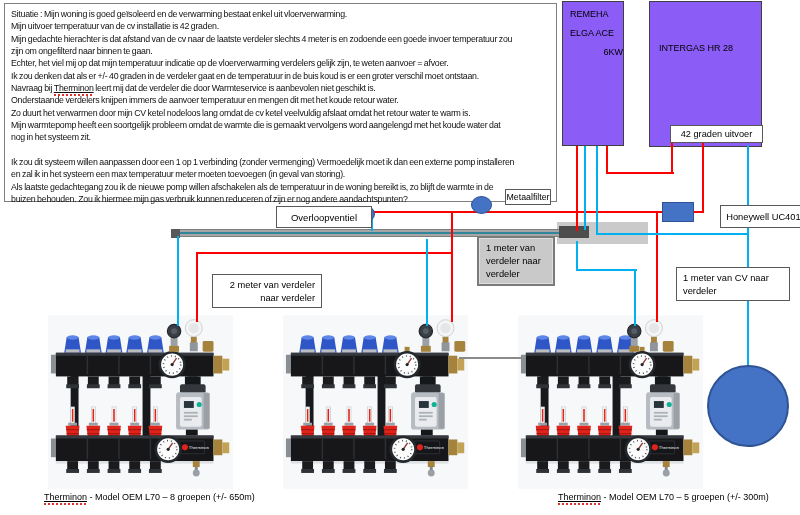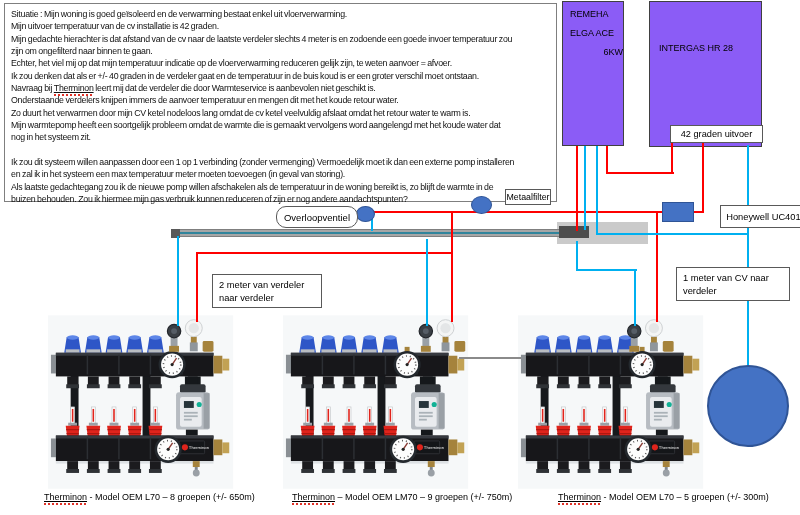--- a/index.html
+++ b/index.html
@@ -39,21 +39,21 @@
 </head>
 <body>
 
 <div id="stage">
 
   <div id="desc-panel" class="abs">
       <div class="tline squiggle-scan">Situatie : Mijn woning is goed geïsoleerd en de verwarming bestaat enkel uit vloerverwarming.</div>
       <div class="tline squiggle-scan">Mijn uitvoer temperatuur van de cv installatie is 42 graden.</div>
       <div class="tline squiggle-scan">Mijn gedachte hierachter is dat afstand van de cv naar de laatste verdeler slechts 4 meter is en zodoende een goede invoer temperatuur zou</div>
       <div class="tline squiggle-scan">zijn om ongefilterd naar binnen te gaan.</div>
-      <div class="tline squiggle-scan">Echter, het viel mij op dat mijn temperatuur indicatie op de vloerverwarming reduceren gelijk zijn, te weten aanvoer = afvoer.</div>
+      <div class="tline squiggle-scan">Echter, het viel mij op dat mijn temperatuur indicatie op de vloerverwarming verdelers gelijk zijn, te weten aanvoer = afvoer.</div>
       <div class="tline squiggle-scan">Ik zou denken dat als er +/- 40 graden in de verdeler gaat en de temperatuur in de buis koud is er een groter verschil moet ontstaan.</div>
       <div class="tline squiggle-scan">Navraag bij <span class="sq">Therminon</span> leert mij dat de verdeler die door Warmteservice is aanbevolen niet geschikt is.</div>
       <div class="tline squiggle-scan">Onderstaande verdelers knijpen immers de aanvoer temperatuur en mengen dit met het koude retour water.</div>
       <div class="tline squiggle-scan">Zo duurt het verwarmen door mijn CV ketel nodeloos lang omdat de cv ketel veelvuldig afslaat omdat het retour water te warm is.</div>
       <div class="tline squiggle-scan">Mijn warmtepomp heeft een soortgelijk probleem omdat de warmte die is gemaakt vervolgens word aangelengd met het koude water dat</div>
       <div class="tline squiggle-scan">nog in het systeem zit.</div>
       <div class="tline squiggle-scan">&nbsp;</div>
       <div class="tline squiggle-scan">Ik zou dit systeem willen aanpassen door een 1 op 1 verbinding (zonder vermenging) Vermoedelijk moet ik dan een externe pomp installeren</div>
       <div class="tline squiggle-scan">en zal ik in het systeem een max temperatuur meter moeten toevoegen (in geval van storing).</div>
       <div class="tline squiggle-scan">Als laatste gedachtegang zou ik de nieuwe pomp willen afschakelen als de temperatuur in de woning bereikt is, zo blijft de warmte in de</div>
@@ -439,22 +439,22 @@
   <div class="pipe cyan" style="left:576px;top:241px;width:2px;height:30px;"></div>
   <div class="pipe cyan" style="left:576px;top:269px;width:61px;height:2px;"></div>
   <div class="pipe cyan" style="left:634px;top:269px;width:2px;height:57px;"></div>
 
   <div class="abs ellipse" style="left:356px;top:206px;width:19px;height:16px;"></div>
   <div class="abs ellipse" style="left:471px;top:196px;width:21px;height:18px;"></div>
   <div class="abs" style="left:662px;top:202px;width:32px;height:20px;background:var(--accent,#4472c4);border:1px solid #2f5496;box-sizing:border-box;"></div>
   <div class="abs" style="left:707px;top:365px;width:82px;height:82px;border-radius:50%;background:var(--accent,#4472c4);border:2px solid #2f5496;box-sizing:border-box;"></div>
 
   <div class="abs wbox" style="left:656px;top:125px;width:93px;height:18px;font-size:9.2px;">42 graden uitvoer</div>
-  <div class="abs wbox" style="left:262px;top:206px;width:82px;height:22px;border-radius:10px;">Overloopventiel</div>
+  <div class="abs wbox" style="left:262px;top:206px;width:96px;height:22px;">Overloopventiel</div>
   <div class="abs wbox" style="left:491px;top:189px;width:46px;height:16px;font-size:8.8px;">Metaalfilter</div>
   <div class="abs wbox" style="left:706px;top:205px;width:92px;height:23px;font-size:9.3px;">Honeywell UC4013</div>
-  <div class="abs wbox left" style="left:198px;top:274px;width:110px;height:34px;">2 meter van verdeler naar verdeler</div>
+  <div id="grey-distance-box" class="abs">1 meter van verdeler naar verdeler</div>
+  <div class="abs wbox left" style="left:198px;top:274px;width:110px;height:34px;text-align:right;">2 meter van verdeler naar verdeler</div>
   <div class="abs wbox left" style="left:662px;top:267px;width:114px;height:34px;">1 meter van CV naar verdeler</div>
 
   <div class="caption squiggle-scan" style="left:44px;top:492px;"><span class="sq">Therminon</span> - Model OEM L70 – 8 groepen (+/- 650m)</div>
-  <div class="caption squiggle-scan" style="left:292px;top:492px;"><span class="sq">Therminon</span> – Model OEM LM70 – 9 groepen (+/- 750m)</div>
   <div class="caption squiggle-scan" style="left:558px;top:492px;"><span class="sq">Therminon</span> - Model OEM L70 – 5 groepen (+/- 300m)</div>
 </div>
 
 </body></html>

